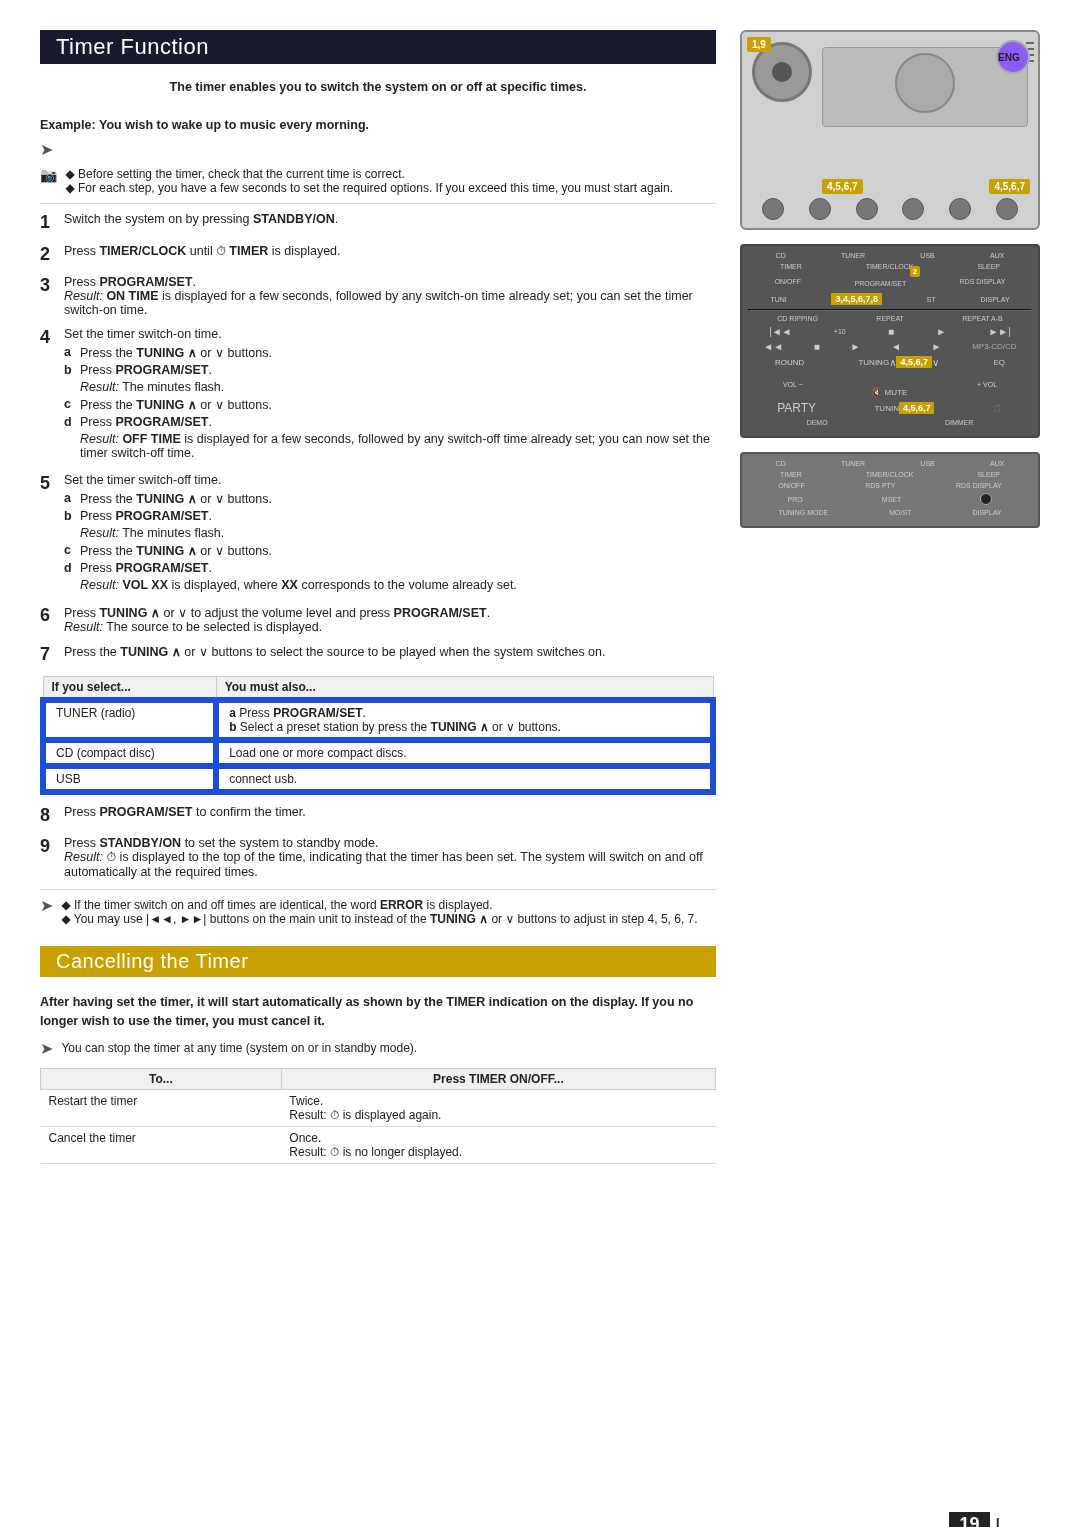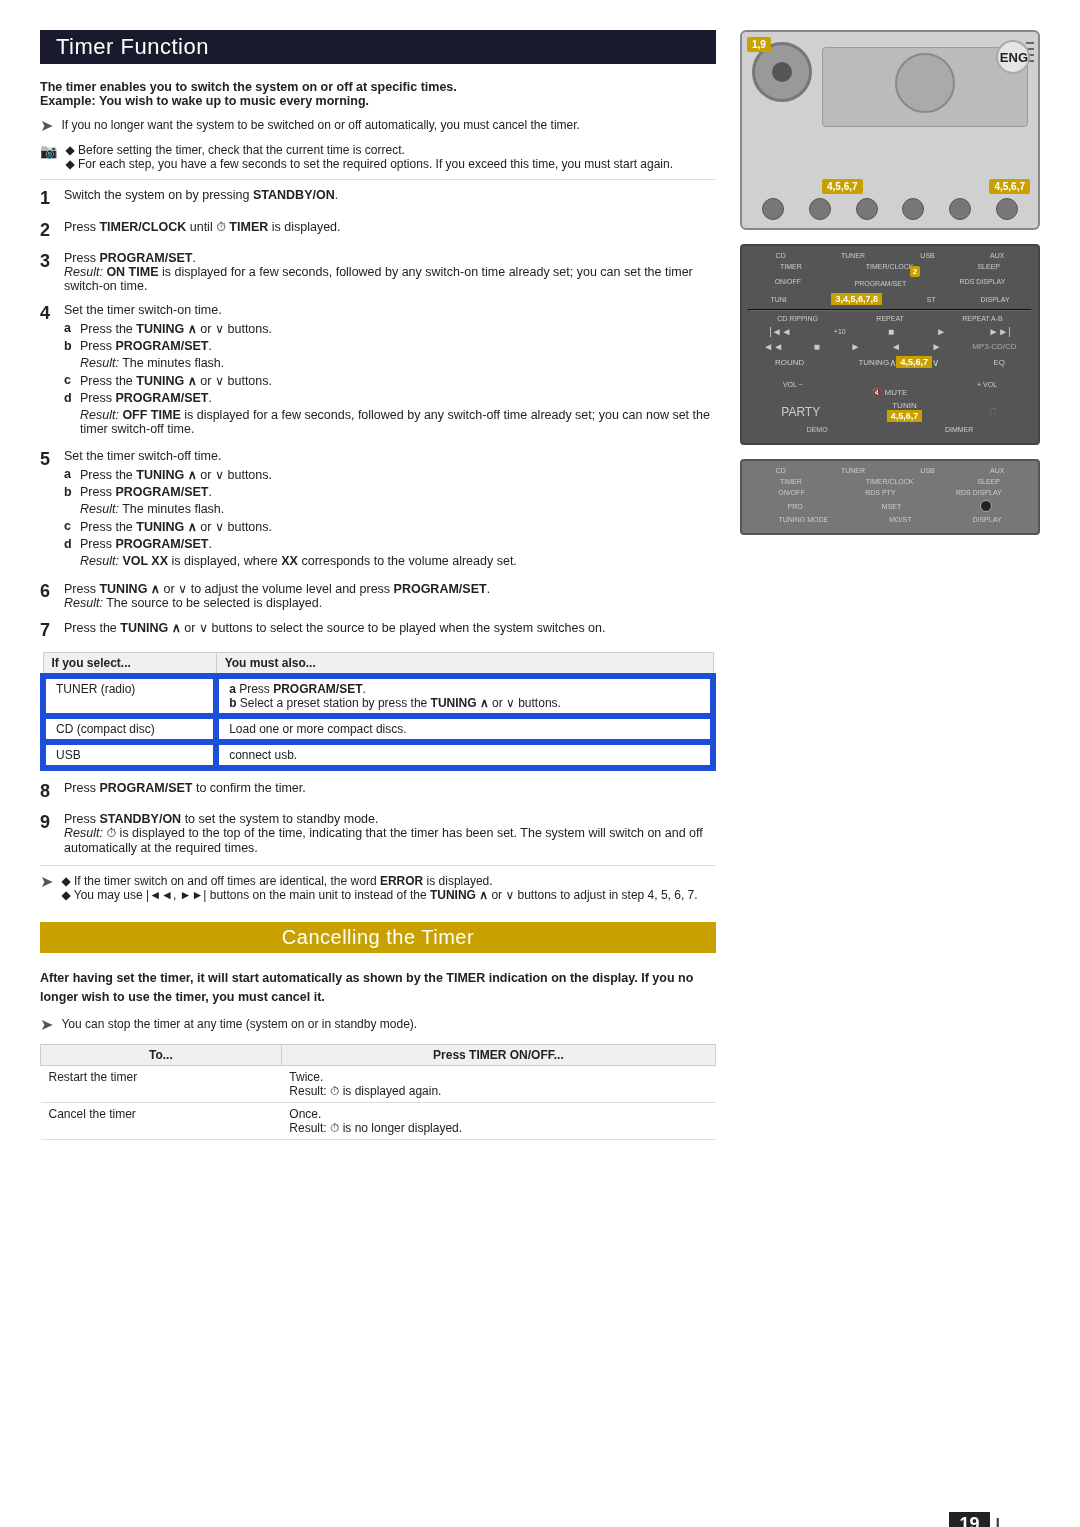--- a/index.html
+++ b/index.html
@@ -32,27 +32,27 @@
       padding: 4px 16px;
       font-size: 22px;
       font-weight: normal;
       margin-bottom: 16px;
       letter-spacing: 0.5px;
     }
     .section-header.cancelling {
       background: #c8a000;
       color: #fff;
       font-size: 20px;
+    }
+    
+    .intro-bold {
+      font-weight: bold;
+      font-size: 12.5px;
+      margin-bottom: 24px;
       text-align: center;
-    }
-    
-    .intro-bold {
-      font-weight: bold;
-      font-size: 12.5px;
-      margin-bottom: 0;
     }
     .intro-example {
       font-size: 12.5px;
       margin-bottom: 10px;
     }
     .intro-example span {
       font-weight: bold;
     }
     
     .note-block {
@@ -200,21 +200,21 @@
       padding: 1px 4px;
       border-radius: 0;
       display: inline-block;
     }
   </style>
 </head>
 <body>
 
 <div style="position:relative; min-height:1527px;">
 
-  <div style="position:absolute; top:10px; right:10px; background:#e5e5e5; border:2px solid #aaa; border-radius:50%; width:34px; height:34px; display:flex; align-items:center; justify-content:flex-end; font-size:13px; font-weight:bold; z-index:10;">
+  <div style="position:absolute; top:10px; right:10px; background:#8b5cf6; border:2px solid #aaa; border-radius:50%; width:34px; height:34px; display:flex; align-items:center; justify-content:flex-start; font-size:10px; font-weight:bold; z-index:10;">
     <span>ENG</span>
   </div>
 
   <div class="page-container">
 
     <div class="left-column">
 
       <div class="section-header">
         <span>Timer Function</span>
       </div>
@@ -222,21 +222,20 @@
       <p class="intro-bold">
         <span>The timer enables you to switch the system on or off at specific times.</span>
       </p>
       <p class="intro-example">
         <span style="font-weight:bold;">Example:</span>
         <span>You wish to wake up to music every morning.</span>
       </p>
 
       <div class="note-block">
         <span class="note-arrow">➤</span>
-        <span>If you no longer want the system to be switched on or off automatically, you must cancel the timer.</span>
       </div>
 
       <div class="note-block">
         <span class="note-camera">📷</span>
         <div>
           <div>◆ Before setting the timer, check that the current time is correct.</div>
           <div>◆ For each step, you have a few seconds to set the required options. If you exceed this time, you must start again.</div>
         </div>
       </div>
 
@@ -551,21 +550,21 @@
         </div>
 
         <div class="device-row">
           <span class="device-btn-label">VOL −</span>
           <span class="device-btn-label" style="font-size:8px;margin-top:16px;">🔇 MUTE</span>
           <span class="device-btn-label">+ VOL</span>
         </div>
 
         <div class="device-row">
           <span class="device-btn-label" style="font-size:12px;">PARTY</span>
-          <div style="display:flex; flex-direction:column; align-items:center;">
+          <div style="display:flex; flex-direction:row; align-items:center;">
             <span class="device-btn-label" style="font-size:8px;">TUNIN</span>
             <span class="tuning-badge">
               <span>4,5,6,7</span>
             </span>
           </div>
           <span class="device-btn-label" style="font-size:8px;">🎵</span>
         </div>
 
         <div class="device-row">
           <span class="device-btn-label">DEMO</span>

